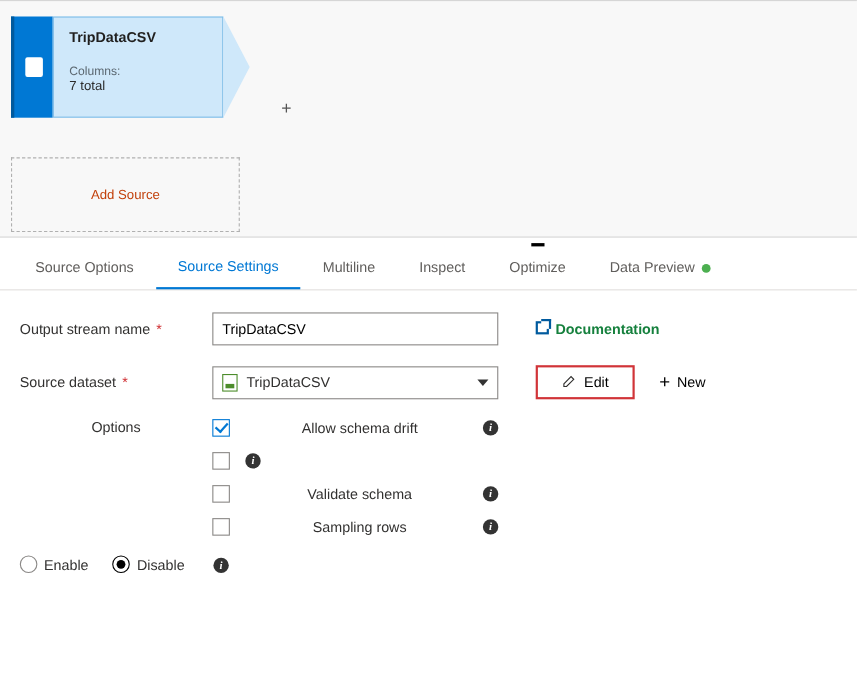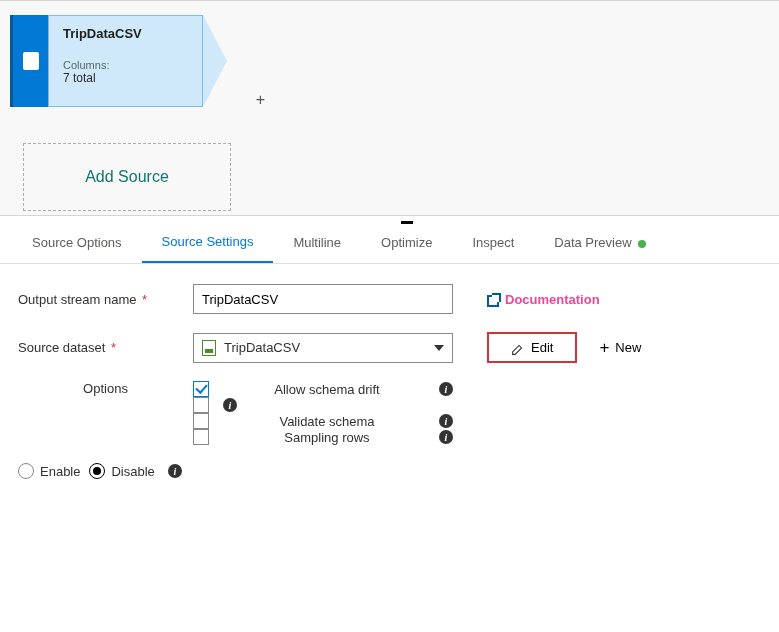--- a/index.html
+++ b/index.html
@@ -8,54 +8,54 @@
   .node { position: absolute; top: 14px; left: 10px; display: flex; align-items: stretch; }
   .node-icon-bar { width: 38px; background: #0078d4; display: flex; align-items: center; justify-content: center; border-left: 3px solid #005a9e; }
   .node-icon-bar .file-icon { width: 16px; height: 18px; background: #fff; border-radius: 2px; position: relative; }
   .node-body { position: relative; background: #cfe8fa; border: 1px solid #7fbde8; padding: 10px 14px 10px 14px; width: 155px; height: 92px; }
   .node-title { font-weight: 600; color: #201f1e; font-size: 13px; margin-bottom: 18px; }
   .node-sub { font-size: 11px; color: #5b6770; }
   .node-total { font-size: 12px; color: #2b2b2b; }
   .node-arrow { width: 0; height: 0; border-top: 46px solid transparent; border-bottom: 46px solid transparent; border-left: 24px solid #cfe8fa; position: relative; }
   .node-arrow::before { content:""; position:absolute; top:-47px; left:-25px; width:0; height:0; border-top:47px solid transparent; border-bottom:47px solid transparent; border-left:25px solid #7fbde8; z-index:-1; }
   .node-plus { position:absolute; right:-38px; bottom:-2px; font-size:16px; color:#555; }
-  .add-source { position:absolute; top:142px; left:23px; width:208px; height:68px; border:1px dashed #b0b0b0; display:flex; align-items:center; justify-content:center; color:#0f766e; font-size:16px; background:transparent; cursor:pointer; }
+  .add-source { position:absolute; top:142px; left:10px; width:208px; height:68px; border:1px dashed #b0b0b0; display:flex; align-items:center; justify-content:center; color:#c2410c; font-size:12px; background:transparent; cursor:pointer; }
   .tabs { display:flex; align-items:center; border-bottom:1px solid #e1dfdd; padding: 0 12px; padding-top: 8px; }
   .tab { padding: 10px 20px 12px 20px; color:#605e5c; font-size:13px; cursor:pointer; position:relative; }
   .tab.active { color:#0078d4; border-bottom: 2px solid #0078d4; }
   .tab .dot { width:8px; height:8px; background:#4caf50; border-radius:50%; display:inline-block; margin-left:6px; vertical-align:middle; }
   .tab-marker { position:absolute; top:-4px; left:50%; transform:translateX(-50%); width:12px; height:3px; background:#000; }
   .panel { padding: 20px 18px; }
   .row { display:flex; align-items:center; margin-bottom: 18px; }
   .row.align-top { align-items:flex-start;text-align:center; }
   .label { width: 175px; color:#323130; font-size:13px; }
   .req { color:#d13438; margin-left:2px; }
   .text-input { width: 260px; height: 30px; border:1px solid #8a8886; padding: 0 8px; font-size:13px; background:#fff; }
   .select-wrap { width: 260px; height: 30px; border:1px solid #8a8886; background:#fff; display:flex; align-items:center; padding: 0 8px; cursor:pointer; justify-content:space-between; }
   .select-left { display:flex; align-items:center; gap:8px; }
   .ds-icon { width:14px; height:16px; border:1px solid #4c8c2b; position:relative; }
   .ds-icon::after{ content:""; position:absolute; bottom:2px; left:2px; right:2px; height:4px; background:#4c8c2b; }
   .caret { width:0; height:0; border-left:5px solid transparent; border-right:5px solid transparent; border-top:6px solid #333; }
   .side-actions { display:flex; align-items:center; gap: 22px; margin-left: 34px; }
-  .link { color:#ec4899; font-weight:600; display:flex; align-items:flex-end; gap:6px; text-decoration:none; cursor:pointer; }
+  .link { color:#15803d; font-weight:600; display:flex; align-items:flex-start; gap:6px; text-decoration:none; cursor:pointer; }
   .ext-icon { width:12px; height:12px; border:2px solid #005a9e; position:relative; display:inline-block; }
   .ext-icon::after{ content:""; position:absolute; width:7px; height:7px; border-top:2px solid #005a9e; border-right:2px solid #005a9e; top:-4px; right:-4px; background:#fff; }
-  .edit-btn { border:2px solid #d13438; padding: 6px 22px; display:flex; align-items:flex-end; gap:8px; cursor:pointer; background:#fff; font-size:13px; }
+  .edit-btn { border:2px solid #d13438; padding: 6px 22px; display:flex; align-items:flex-start; gap:8px; cursor:pointer; background:#fff; font-size:13px; }
   .pencil { width:12px; height:12px; display:inline-block; position:relative; }
   .pencil svg { width:13px; height:13px; stroke:#323130; fill:none; stroke-width:1.3; }
   .new-btn { display:flex; align-items:center; gap:6px; cursor:pointer; font-size:13px; background:none; border:none; }
   .plus { font-size:17px; font-weight:300; line-height:1; }
-  .options-col { display:flex; flex-direction:column; }
+  .options-col { display:flex; flex-direction:column; gap: 14px; }
   .opt { display:flex; align-items:center; width: 260px; }
   .chk { width:16px; height:16px; border:1px solid #8a8886; margin-right:10px; display:flex; align-items:center; justify-content:center; background:#fff; cursor:pointer; flex-shrink:0; }
   .chk.checked { background:#fff; border-color:#0078d4;}
   .chk.checked::after { content:""; width:9px; height:5px; border-left:2px solid #0078d4; border-bottom:2px solid #0078d4; transform: rotate(-48deg); margin-top:-3px; }
   .opt-label { flex:1; font-size:13px; }
   .info { width:14px; height:14px; border-radius:50%; background:#333; color:#fff; font-size:10px; font-weight:bold; display:flex; align-items:center; justify-content:center; cursor:default; margin-left: 4px; font-family: Georgia, serif; font-style:italic; }
-  .radio-group { display:flex; align-items:center; gap: 9px; }
+  .radio-group { display:flex; align-items:flex-end; gap: 22px; }
   .radio { display:flex; align-items:center; gap:6px; cursor:pointer; }
   .rcircle { width:16px; height:16px; border:1px solid #8a8886; border-radius:50%; display:flex; align-items:center; justify-content:center; }
   .rcircle.sel { border-color:#000; }
   .rcircle.sel::after { content:""; width:8px; height:8px; background:#000; border-radius:50%; }
 </style>
 </head>
 <body>
 
 <div class="canvas">
   <div class="node">
@@ -72,22 +72,22 @@
   </div>
   <div class="add-source">
     <span>Add Source</span>
   </div>
 </div>
 
 <div class="tabs">
   <div class="tab"><span>Source Options</span></div>
   <div class="tab active"><span>Source Settings</span></div>
   <div class="tab"><span>Multiline</span></div>
+  <div class="tab"><span>Inspect</span></div>
   <div class="tab" style="position:relative;"><span class="tab-marker"></span><span>Optimize</span></div>
-  <div class="tab"><span>Inspect</span></div>
   <div class="tab"><span>Data Preview</span><span class="dot"></span></div>
 </div>
 
 <div class="panel">
 
   <div class="row">
     <div class="label"><span>Output stream name</span><span class="req"> *</span></div>
     <input class="text-input" value="TripDataCSV" style="">
     <div class="side-actions">
       <a class="link">

